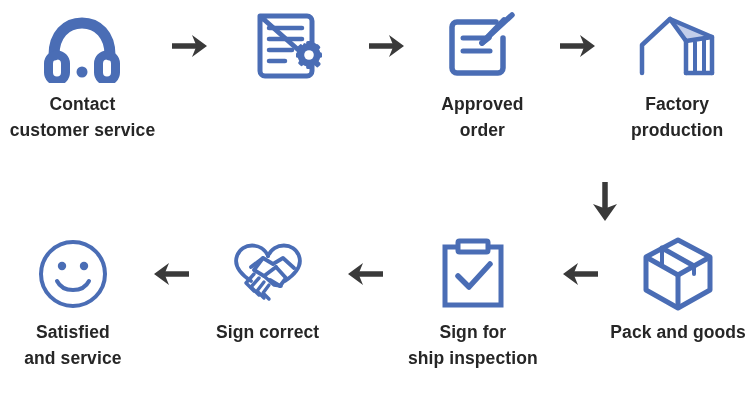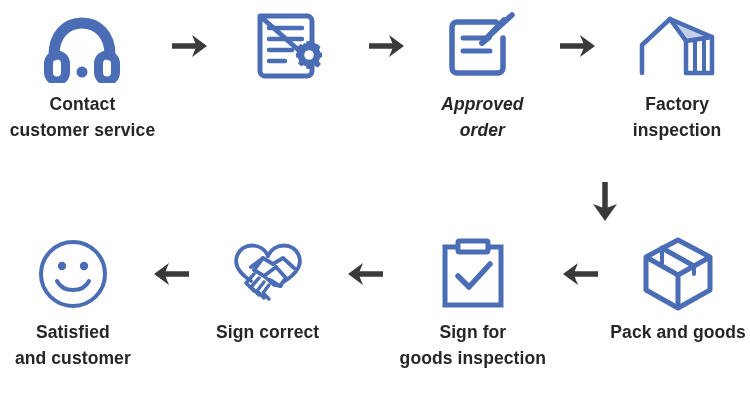--- a/index.html
+++ b/index.html
@@ -64,21 +64,21 @@
     width: 44px;
     height: 48px;
     display: flex;
     align-items: center;
     justify-content: center;
   }
 
   
   .c1 { width: 172px; }
   .c2 { width: 152px; }
-  .c3 { width: 146px; font-style: italic; }
+  .c3 { width: 146px; }
   .c4 { width: 152px; }
   .a1 { width: 52px; }
   .a2 { width: 54px; }
   .a3 { width: 54px; }
 
   .b1 { width: 152px; }
   .b2 { width: 150px; }
   .b3 { width: 170px; }
   .b4 { width: 150px; }
 </style>
@@ -173,21 +173,21 @@
           <path d="M36 8 L52 30 L78 26 Z" fill="#C3CEEA"></path>
           <path d="M8 62 V34 L36 8 L78 26 V62" stroke="#4A6DB5" stroke-width="4.5" stroke-linejoin="round" stroke-linecap="round" fill="none"></path>
           <path d="M36 8 L52 30 L78 26" stroke="#4A6DB5" stroke-width="4.5" stroke-linejoin="round" stroke-linecap="round" fill="none"></path>
           <path d="M52 30 V62" stroke="#4A6DB5" stroke-width="4.5" stroke-linecap="round"></path>
           <path d="M52 62 H78" stroke="#4A6DB5" stroke-width="4.5" stroke-linecap="round"></path>
           <path d="M61 31 V60" stroke="#4A6DB5" stroke-width="4" stroke-linecap="round"></path>
           <path d="M70 29 V60" stroke="#4A6DB5" stroke-width="4" stroke-linecap="round"></path>
         </svg>
       </div>
       <div class="label">Factory
-inspection</div>
+production</div>
     </div>
   </div>
 
   <div class="arrow-down">
     <svg width="30" height="44" viewBox="0 0 30 44">
       <path d="M15 2 V30" stroke="#3A3A3A" stroke-width="5.5"></path>
       <path d="M3 24 L15 41 L27 24 L15 28.5 Z" fill="#3A3A3A"></path>
     </svg>
   </div>
 
@@ -196,21 +196,21 @@
     <div class="step b1">
       <div class="icon-box">
         <svg width="80" height="80" viewBox="0 0 80 80" fill="none">
           <circle cx="40" cy="40" r="32" stroke="#4A6DB5" stroke-width="4" fill="none"></circle>
           <circle cx="29" cy="32" r="4.2" fill="#4A6DB5"></circle>
           <circle cx="51" cy="32" r="4.2" fill="#4A6DB5"></circle>
           <path d="M24 47 C30 59 50 59 56 47" stroke="#4A6DB5" stroke-width="4" stroke-linecap="round" fill="none"></path>
         </svg>
       </div>
       <div class="label">Satisfied
-and customer</div>
+and service</div>
     </div>
 
     <div class="arrow a1">
       <svg width="40" height="28" viewBox="0 0 40 28">
         <path d="M12 14 H38" stroke="#3A3A3A" stroke-width="5.5"></path>
         <path d="M18 3 L3 14 L18 25 L13.5 14 Z" fill="#3A3A3A"></path>
       </svg>
     </div>
 
     <div class="step b2">
@@ -240,21 +240,21 @@
 
     <div class="step b3">
       <div class="icon-box">
         <svg width="74" height="78" viewBox="0 0 74 78" fill="none">
           <rect x="9" y="12" width="56" height="58" stroke="#4A6DB5" stroke-width="5" fill="none"></rect>
           <rect x="22" y="6" width="30" height="11" rx="1.5" stroke="#4A6DB5" stroke-width="5" fill="#ffffff"></rect>
           <path d="M22 41 L33 52 L54 29" stroke="#4A6DB5" stroke-width="5.5" stroke-linecap="round" stroke-linejoin="round" fill="none"></path>
         </svg>
       </div>
       <div class="label">Sign for
-goods inspection</div>
+ship inspection</div>
     </div>
 
     <div class="arrow a3">
       <svg width="40" height="28" viewBox="0 0 40 28">
         <path d="M12 14 H38" stroke="#3A3A3A" stroke-width="5.5"></path>
         <path d="M18 3 L3 14 L18 25 L13.5 14 Z" fill="#3A3A3A"></path>
       </svg>
     </div>
 
     <div class="step b4">

